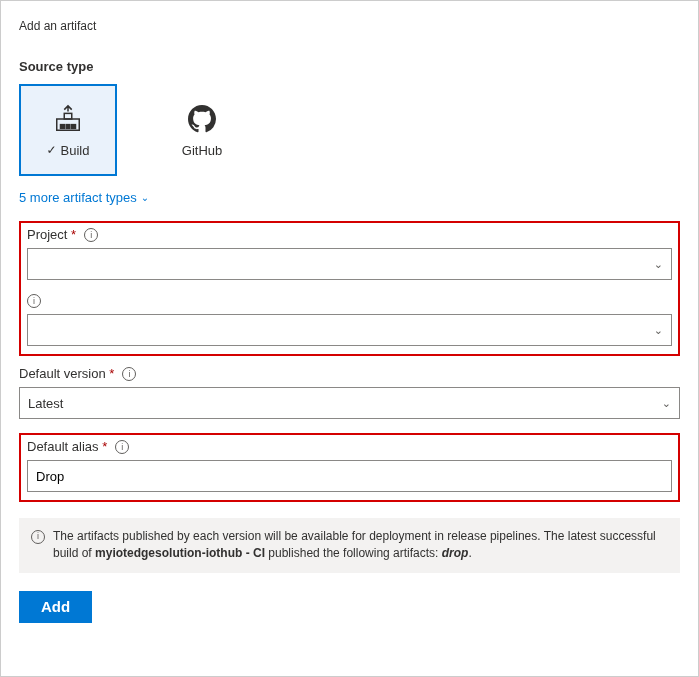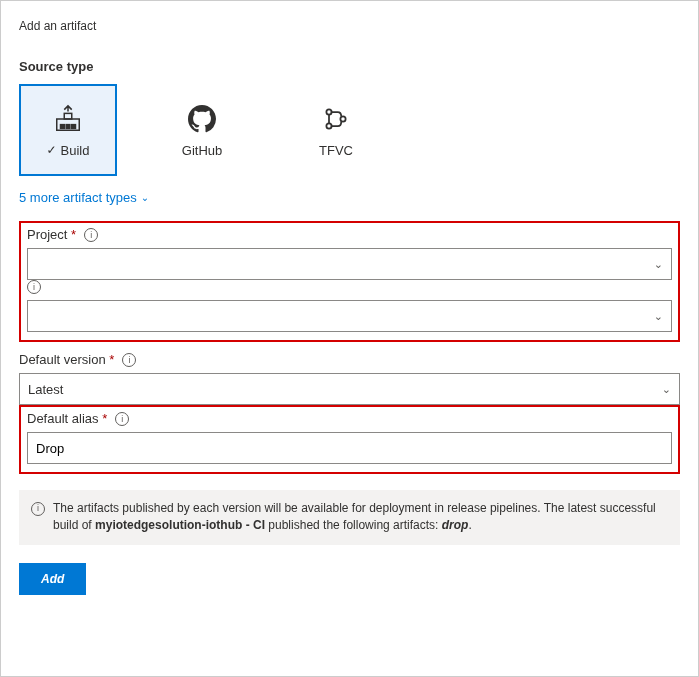--- a/index.html
+++ b/index.html
@@ -23,21 +23,21 @@
     }
     .source-type-tile.selected {
       border: 2px solid #0078d4;
       background: #eaf2fb;
     }
     .tile-icon { width: 32px; height: 32px; display:flex; align-items:center; justify-content:center;}
     .tile-label { font-size: 13px; display:flex; align-items:center; gap:4px;}
     .check { font-size: 12px; }
     .more-link { color: #0078d4; font-size: 13px; cursor: pointer; display:flex; align-items:center; gap:4px; margin-bottom: 16px;}
     .chev-down { font-size: 10px; color:#0078d4;}
-    .form-group { }
+    .form-group { margin-bottom: 14px; }
     .form-label { display:flex; align-items:center; gap:8px; font-size: 13px; margin-bottom: 6px;}
     .req { color: #a80000; }
     .info-icon { width:14px; height:14px; border:1px solid #605e5c; border-radius:50%; display:inline-flex; align-items:center; justify-content:center; font-size:9px; color:#605e5c; cursor:help;}
     .select, .text-input {
       width: 100%; height: 32px; border:1px solid #8a8886; background:#fff;
       padding: 0 8px; font-size:13px; font-family: inherit;
       display:flex; align-items:center; justify-content:space-between;
     }
     .select { cursor:pointer; }
     .select .chev { color:#605e5c; font-size:11px;}
@@ -45,21 +45,21 @@
     .highlight-box .form-group:last-child { margin-bottom: 0;}
     .info-banner {
       background:#f3f2f1; padding: 10px 12px; display:flex; gap:8px;
       font-size:12px; color:#323130; line-height:1.45; margin-top: 16px; margin-bottom: 18px;
     }
     .info-banner .banner-icon { flex-shrink:0; width:14px; height:14px; border:1px solid #605e5c; border-radius:50%; display:inline-flex; align-items:center; justify-content:center; font-size:9px; color:#605e5c; margin-top:2px;}
     .banner-text b { font-weight:700;}
     .banner-text i { font-style:italic; font-weight:600;}
     .add-btn {
       background:#0078d4; color:#fff; border:none; height:32px; padding:0 22px;
-      font-size:12px; font-weight:600; cursor:pointer;font-style:italic;
+      font-size:15px; font-weight:600; cursor:pointer;
     }
   </style>
 </head>
 <body>
 
 
 
 <h1 class="title">Add an artifact</h1>
 
 <div class="section-label">Source type</div>
@@ -85,31 +85,20 @@
 
   <div class="source-type-tile">
     <span class="tile-icon">
       <svg width="28" height="28" viewBox="0 0 16 16">
           <path fill="#323130" d="M8 0C3.58 0 0 3.58 0 8c0 3.54 2.29 6.53 5.47 7.59.4.07.55-.17.55-.38 0-.19-.01-.82-.01-1.49-2.01.37-2.53-.49-2.69-.94-.09-.23-.48-.94-.82-1.13-.28-.15-.68-.52-.01-.53.63-.01 1.08.58 1.23.82.72 1.21 1.87.87 2.33.66.07-.52.28-.87.51-1.07-1.78-.2-3.64-.89-3.64-3.95 0-.87.31-1.59.82-2.15-.08-.2-.36-1.02.08-2.12 0 0 .67-.21 2.2.82.64-.18 1.32-.27 2-.27.68 0 1.36.09 2 .27 1.53-1.04 2.2-.82 2.2-.82.44 1.1.16 1.92.08 2.12.51.56.82 1.27.82 2.15 0 3.07-1.87 3.75-3.65 3.95.29.25.54.73.54 1.48 0 1.07-.01 1.93-.01 2.2 0 .21.15.46.55.38A8.013 8.013 0 0016 8c0-4.42-3.58-8-8-8z"></path>
         </svg>
     </span>
     <span class="tile-label">GitHub</span>
   </div>
 
-  <div class="source-type-tile">
-    <span class="tile-icon">
-      <svg width="28" height="28" viewBox="0 0 32 32" fill="none" stroke="#323130" stroke-width="2">
-        <circle cx="8" cy="8" r="3"></circle>
-          <circle cx="8" cy="24" r="3"></circle>
-          <circle cx="24" cy="16" r="3"></circle>
-        <path d="M8 11 v10 M10 8 h8 q4 0 4 5 M10 24 h8 q4 0 4 -5"></path>
-      </svg>
-    </span>
-    <span class="tile-label">TFVC</span>
-  </div>
 </div>
 
 <div class="more-link">
   <span>5 more artifact types</span>
   <span class="chev-down">⌄</span>
 </div>
 
 <div class="highlight-box">
   <div class="form-group">
     <div class="form-label">

